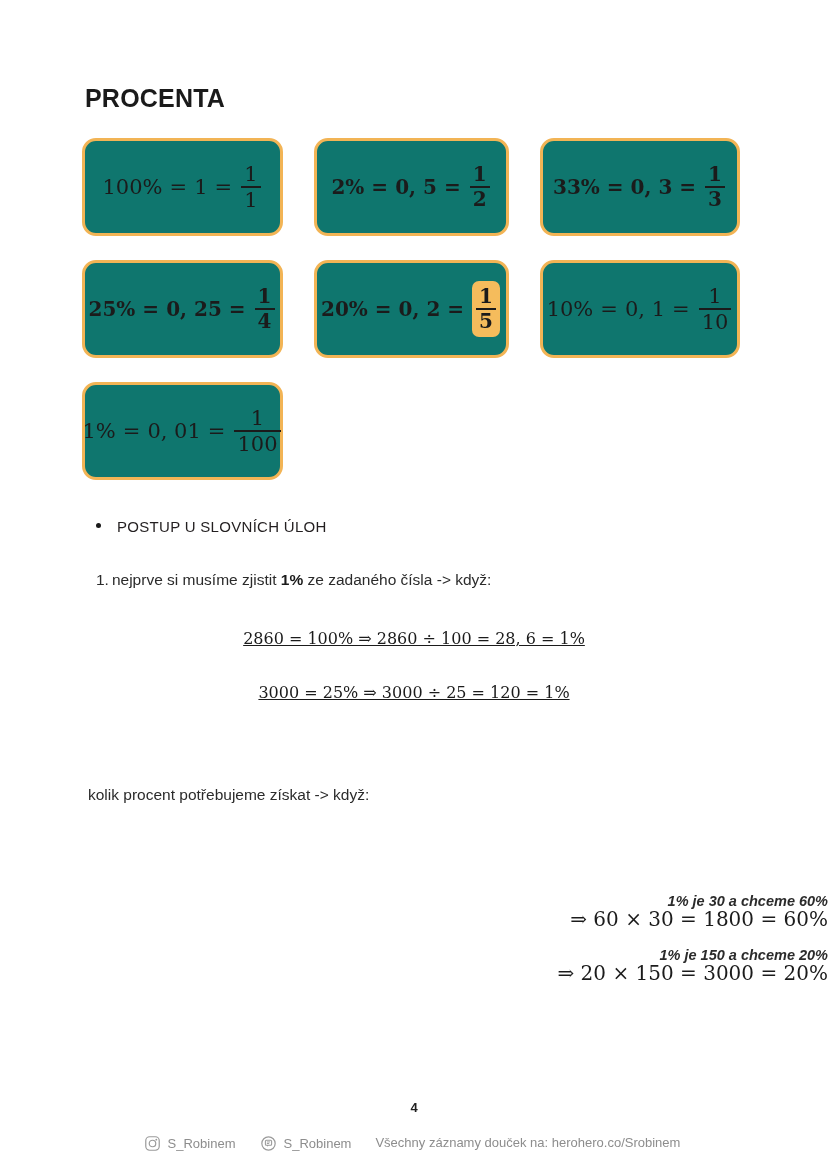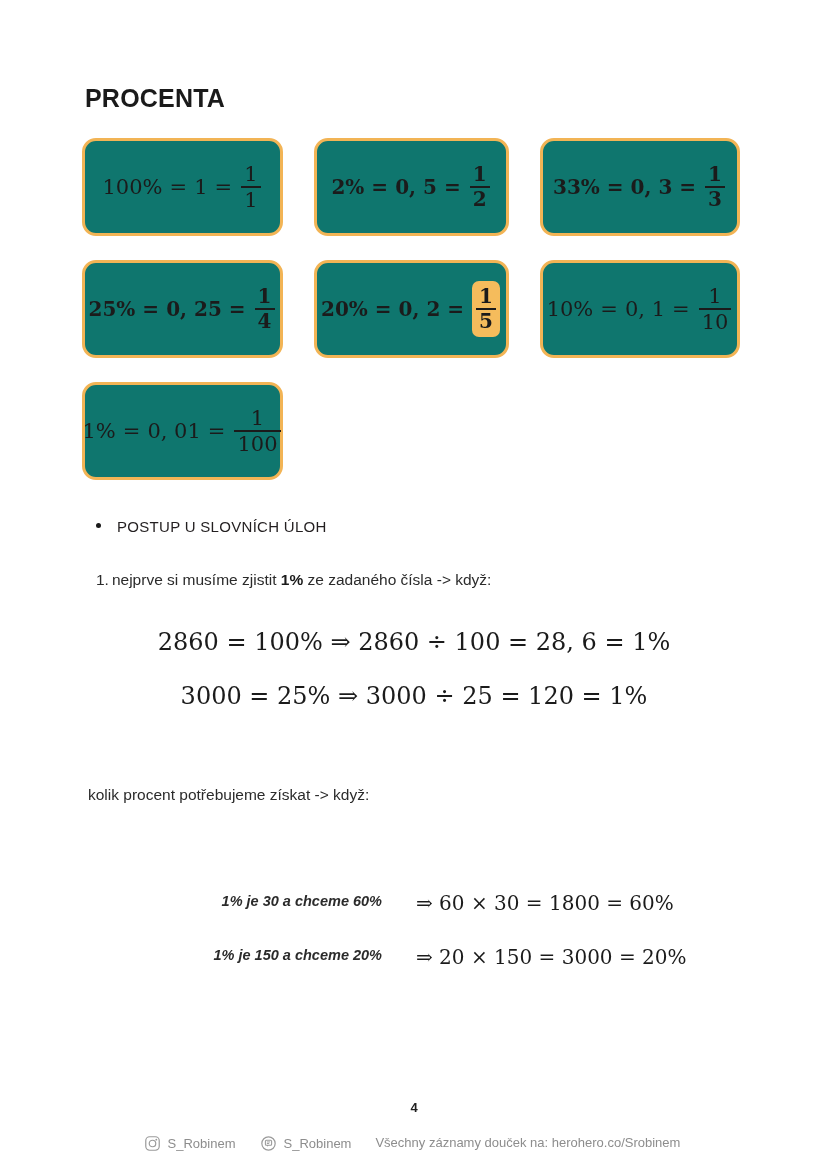--- a/index.html
+++ b/index.html
@@ -140,21 +140,21 @@
   .step1 b { font-weight: bold; color: #1a1a1a; }
 
   
   .eq {
     position: absolute;
     width: 828px;
     text-align: center;
   }
   .eq1 { top: 630px; }
   .eq2 { top: 684px; }
-  .eq .math { font-size: 24px; }
+  .eq .math { font-size: 16px; text-decoration: underline; }
 
   
   .step2 {
     position: absolute;
     left: 88px;
     top: 775px;
     width: 504px;
     font-size: 15.5px;
     line-height: 39px;
     color: #2b2b2b;
@@ -164,22 +164,23 @@
 
   
   .examples {
     position: absolute;
     left: 0;
     top: 893px;
     width: 828px;
   }
   .ex-row {
     display: flex;
-    align-items: flex-start;
+    align-items: flex-end;
     height: 54px;
+    flex-direction: column;
   }
   .ex-label {
     width: 382px;
     text-align: right;
     padding-right: 0;
     font-size: 14.5px;
     font-weight: bold;
     font-style: italic;
     color: #2b2b2b;
   }

